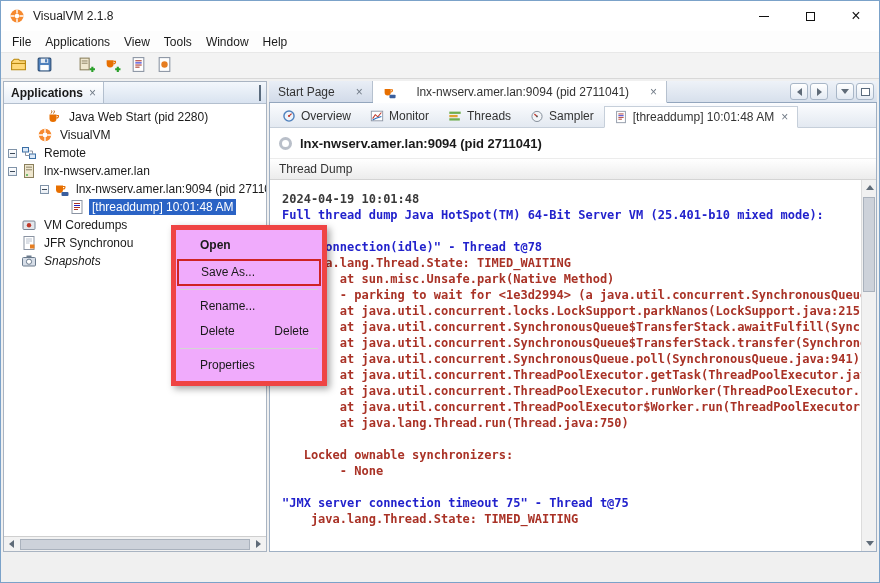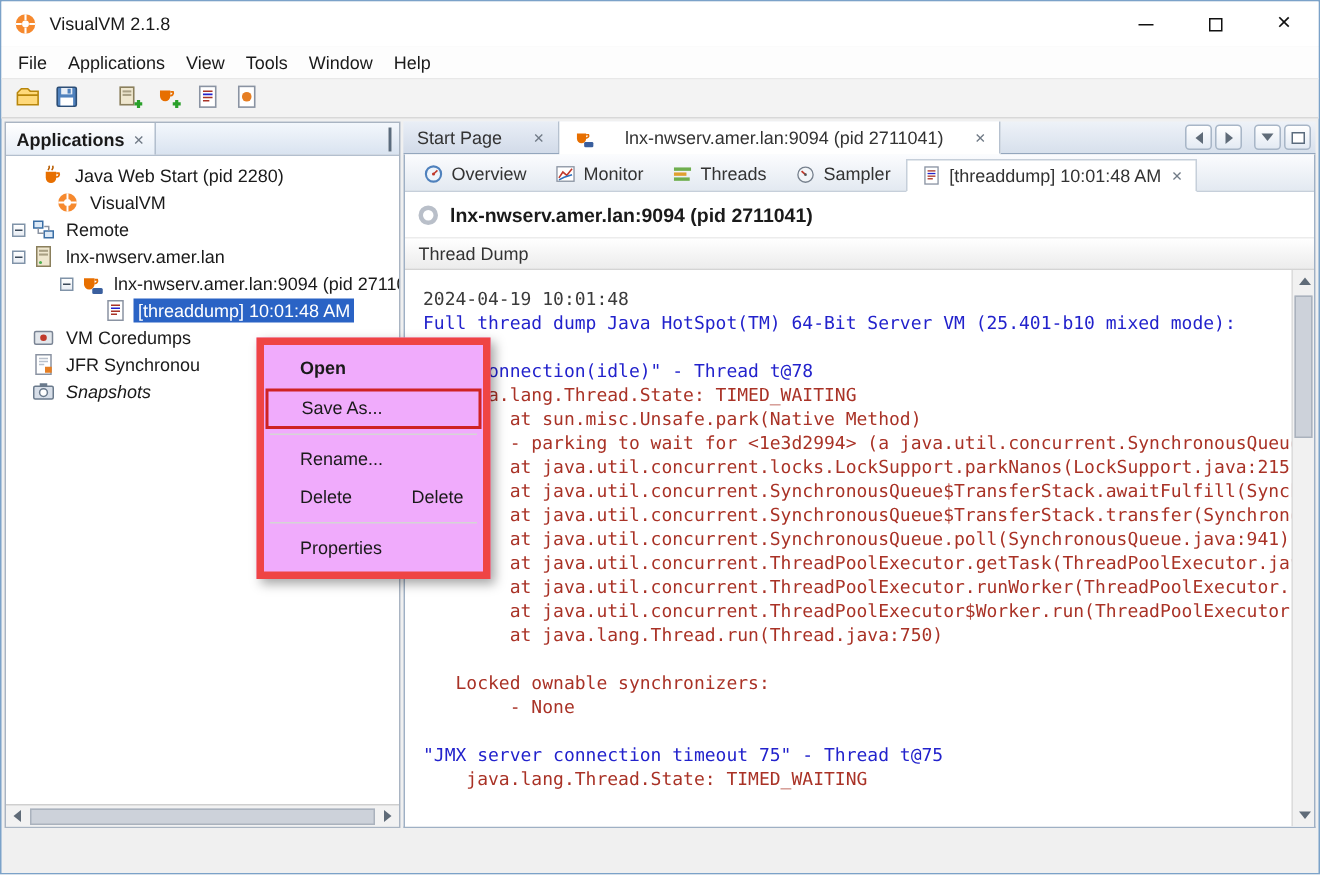--- a/index.html
+++ b/index.html
@@ -80,21 +80,21 @@
   .subtab.active { background:#fff; border:1px solid #c6cfda; border-bottom:1px solid #fff; margin-bottom:-1px; z-index:2; }
   .subtab .tab-close { margin-left:2px; }
 
   .view-header { height:30px; flex:none; display:flex; align-items:center; gap:8px; padding-left:9px; background:#fff; }
   .app-ring { width:13px; height:13px; border-radius:50%; border:3px solid #b9bfc9; background:#fff; flex:none; }
   .htitle { font-weight:bold; font-size:13px; }
 
   .section-band { height:22px; flex:none; background:linear-gradient(#ffffff,#ececec); border-top:1px solid #ececec; border-bottom:1px solid #d4d4d4; display:flex; align-items:center; padding-left:9px; color:#333; }
 
   .dump-wrap { flex:1; position:relative; background:#fff; overflow:hidden; }
-  .dump { position:absolute; inset:0 15px 0 0; overflow:hidden; padding:11px 0 0 12px; font-family:"DejaVu Sans Mono",monospace; font-size:12px; line-height:16px; }
+  .dump { position:absolute; inset:0 15px 0 0; overflow:hidden; padding:11px 0 0 12px; font-family:"DejaVu Sans Mono",monospace; font-size:12px; line-height:16px;font-weight:bold; }
   .dump-line { white-space:pre; height:16px; }
   .dump-line.red  { color:var(--dump-red); }
   .dump-line.blue { color:var(--dump-blue); }
   .dump-line.dark { color:var(--dump-dark); }
 
   .v-scroll { position:absolute; right:0; top:0; bottom:0; width:15px; background:#f1f1f1; border-left:1px solid #dcdcdc; }
   .v-scroll .scroll-arrow { position:absolute; left:0; }
   .v-scroll .arr-up { top:0; }
   .v-scroll .arr-down { bottom:0; }
   .v-thumb { position:absolute; left:1px; right:1px; top:17px; height:95px; background:#cdd2da; border:1px solid #aab2bd; }
@@ -185,21 +185,21 @@
     <div class="side-tabbar">
       <div class="side-tab">
         <span class="lbl">Applications</span>
         <span class="tab-close">×</span>
       </div>
       <div class="panel-btns">
         <div><span class="mini-sq"></span></div>
       </div>
     </div>
     <div class="tree" id="tree">
-        <div class="tree-row" style="padding-left: 10px;">
+        <div class="tree-row" style="padding-left: 29px;">
           <span class="tree-spacer"></span>
           <span class="tree-icon">
             <svg width="16" height="16" viewBox="0 0 16 16">
               <path d="M3.5 5.5h7v4a3.5 3.5 0 0 1-7 0z" fill="#e76f00"></path>
               <path d="M10.5 6.5h1.8a1.7 1.7 0 0 1-1.9 2.4" fill="none" stroke="#e76f00" stroke-width="1.2"></path>
               <path d="M5.5 1.5c1 1 0 2-.5 3M8 1.5c1 1 0 2-.5 3" fill="none" stroke="#b85c00"></path>
             </svg>
           </span>
           <span class="tree-label">Java Web Start (pid 2280)</span>
         </div>

